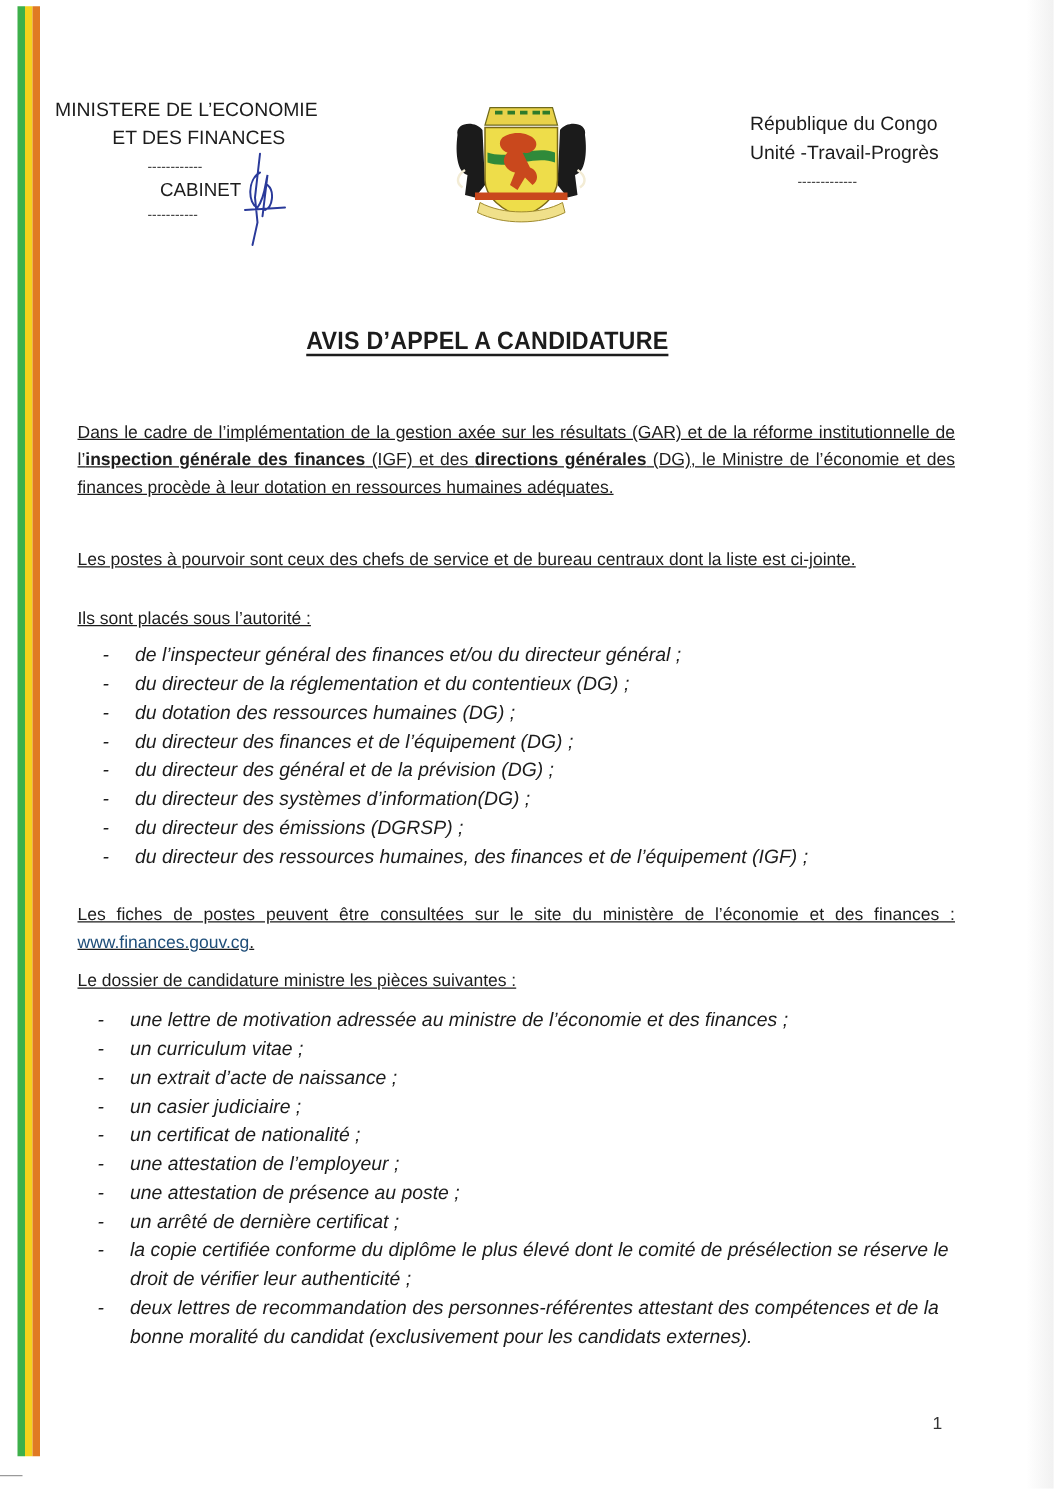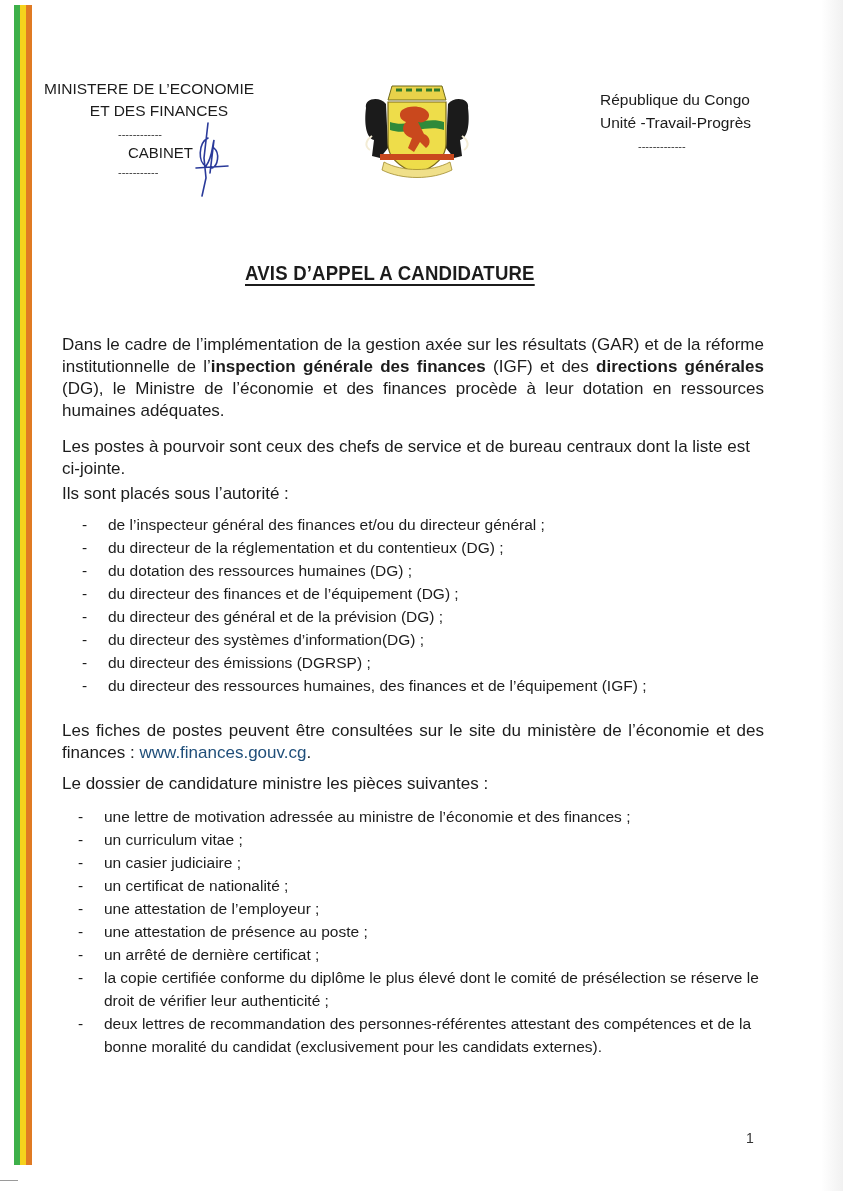--- a/index.html
+++ b/index.html
@@ -31,32 +31,32 @@
     .hdr-right { position: absolute; left: 600px; top: 88px; font-size: 15.5px; line-height: 23px; }
     .hdr-right .line { display: block; }
     .hdr-right .dash { padding-left: 38px; margin-top: 6px; }
 
     .title {
       position: absolute; left: 245px; top: 262px; font-size: 20px; font-weight: bold;
       text-decoration: underline; text-underline-offset: 4px; letter-spacing: 0.2px;
       transform: scaleX(0.93); transform-origin: left top;
     }
 
-    .body-text { position: absolute; left: 62px; width: 702px; font-size: 17px; line-height: 22px; }
+    .body-text { position: absolute; left: 62px; width: 702px; font-size: 14px; line-height: 22px; text-decoration: underline; }
     .justify { text-align: justify; }
     .p1 { top: 334px; }
     .p2 { top: 436px; }
     .p3 { top: 483px; }
     .p4 { top: 720px; }
     .p5 { top: 773px; }
     .bold { font-weight: bold; }
     .link { color: #1f4e79; }
 
     ul.dash-list { position: absolute; margin: 0; padding: 0; list-style: none; font-size: 15.5px; line-height: 23px; }
-    ul.dash-list li { position: relative; padding-left: 28px; }
+    ul.dash-list li { position: relative; padding-left: 28px; font-style: italic; }
     ul.dash-list li::before { content: "-"; position: absolute; left: 2px; top: 0; }
     .list1 { left: 80px; top: 513px; width: 640px; }
     .list2 { left: 76px; top: 805px; width: 690px; }
     .list2 li { padding-left: 28px; }
 
     .page-number { position: absolute; left: 746px; top: 1130px; font-size: 14px; color: #333; }
   </style>
 </head>
 <body>
 
@@ -130,20 +130,21 @@
 
 <div class="body-text justify p4">
   <span>Les fiches de postes peuvent être consultées sur le site du ministère de l’économie et des finances : </span><span class="link">www.finances.gouv.cg</span><span>.</span>
 </div>
 
 <div class="body-text p5">Le dossier de candidature ministre les pièces suivantes :</div>
 
 <ul class="dash-list list2">
   <li>une lettre de motivation adressée au ministre de l’économie et des finances ;</li>
   <li>un curriculum vitae ;</li>
+  <li>un extrait d’acte de naissance ;</li>
   <li>un casier judiciaire ;</li>
   <li>un certificat de nationalité ;</li>
   <li>une attestation de l’employeur ;</li>
   <li>une attestation de présence au poste ;</li>
   <li>un arrêté de dernière certificat ;</li>
   <li>la copie certifiée conforme du diplôme le plus élevé dont le comité de présélection se réserve le droit de vérifier leur authenticité ;</li>
   <li>deux lettres de recommandation des personnes-référentes attestant des compétences et de la bonne moralité du candidat (exclusivement pour les candidats externes).</li>
 </ul>
 
 <div class="page-number">1</div>

